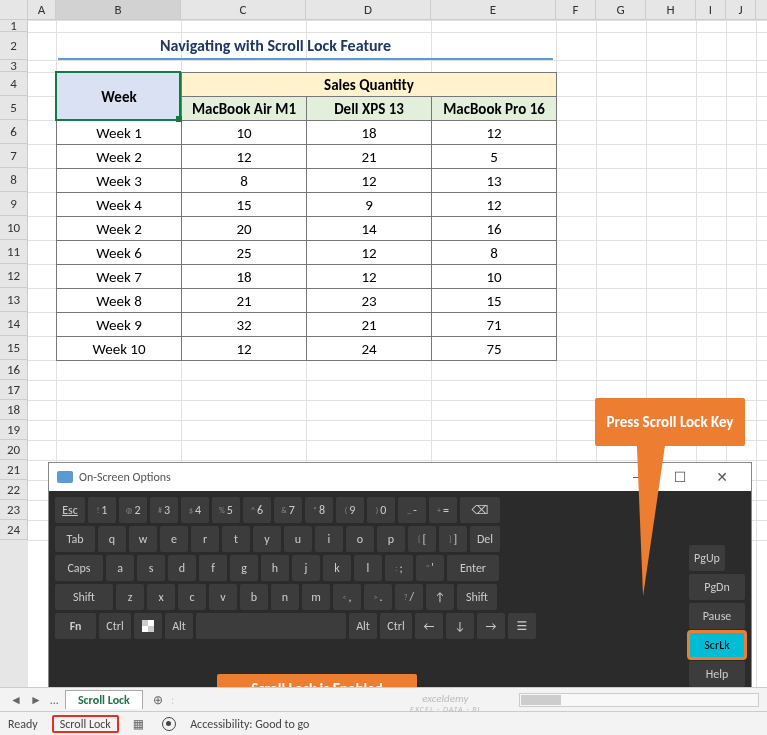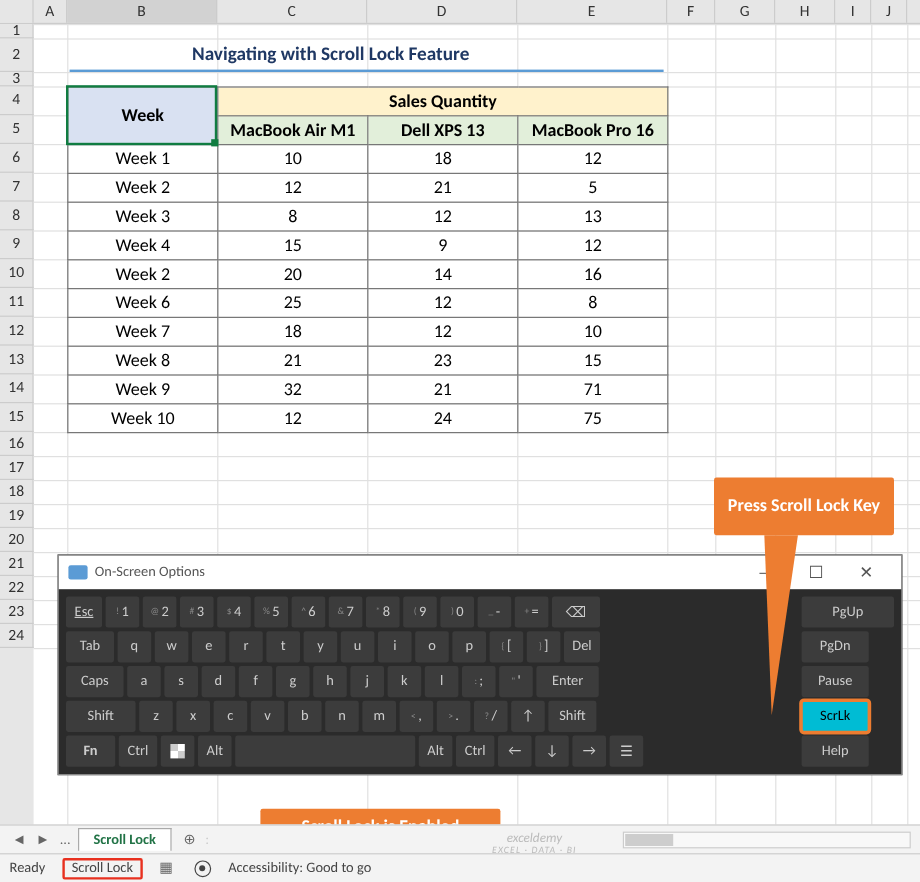--- a/index.html
+++ b/index.html
@@ -311,21 +311,21 @@
           <div class="key" style="width: 150px;"></div>
           <div class="key" style="width: 28px;">Alt</div>
           <div class="key" style="width: 32px;">Ctrl</div>
           <div class="key" style="width: 28px;">←</div>
           <div class="key" style="width: 28px;">↓</div>
           <div class="key" style="width: 28px;">→</div>
           <div class="key" style="width: 28px;">☰</div>
         </div>
       </div>
     <div class="kcol" id="kside2">
-        <div class="key" style="width: 77px;">PgUp</div>
+        <div class="key" style="width: 36px; margin-top: 48px;">PgUp</div>
         <div class="key" style="width: 56px;">PgDn</div>
         <div class="key" style="width: 56px;">Pause</div>
         <div class="key active hl" style="width: 56px;">ScrLk</div>
         <div class="key" style="width: 56px;">Help</div>
       </div>
   </div>
 </div>
 
 <div class="callout" style="left:595px; top:398px; width:150px; height:48px; padding:4px;">
   <span>Press Scroll Lock Key</span>

